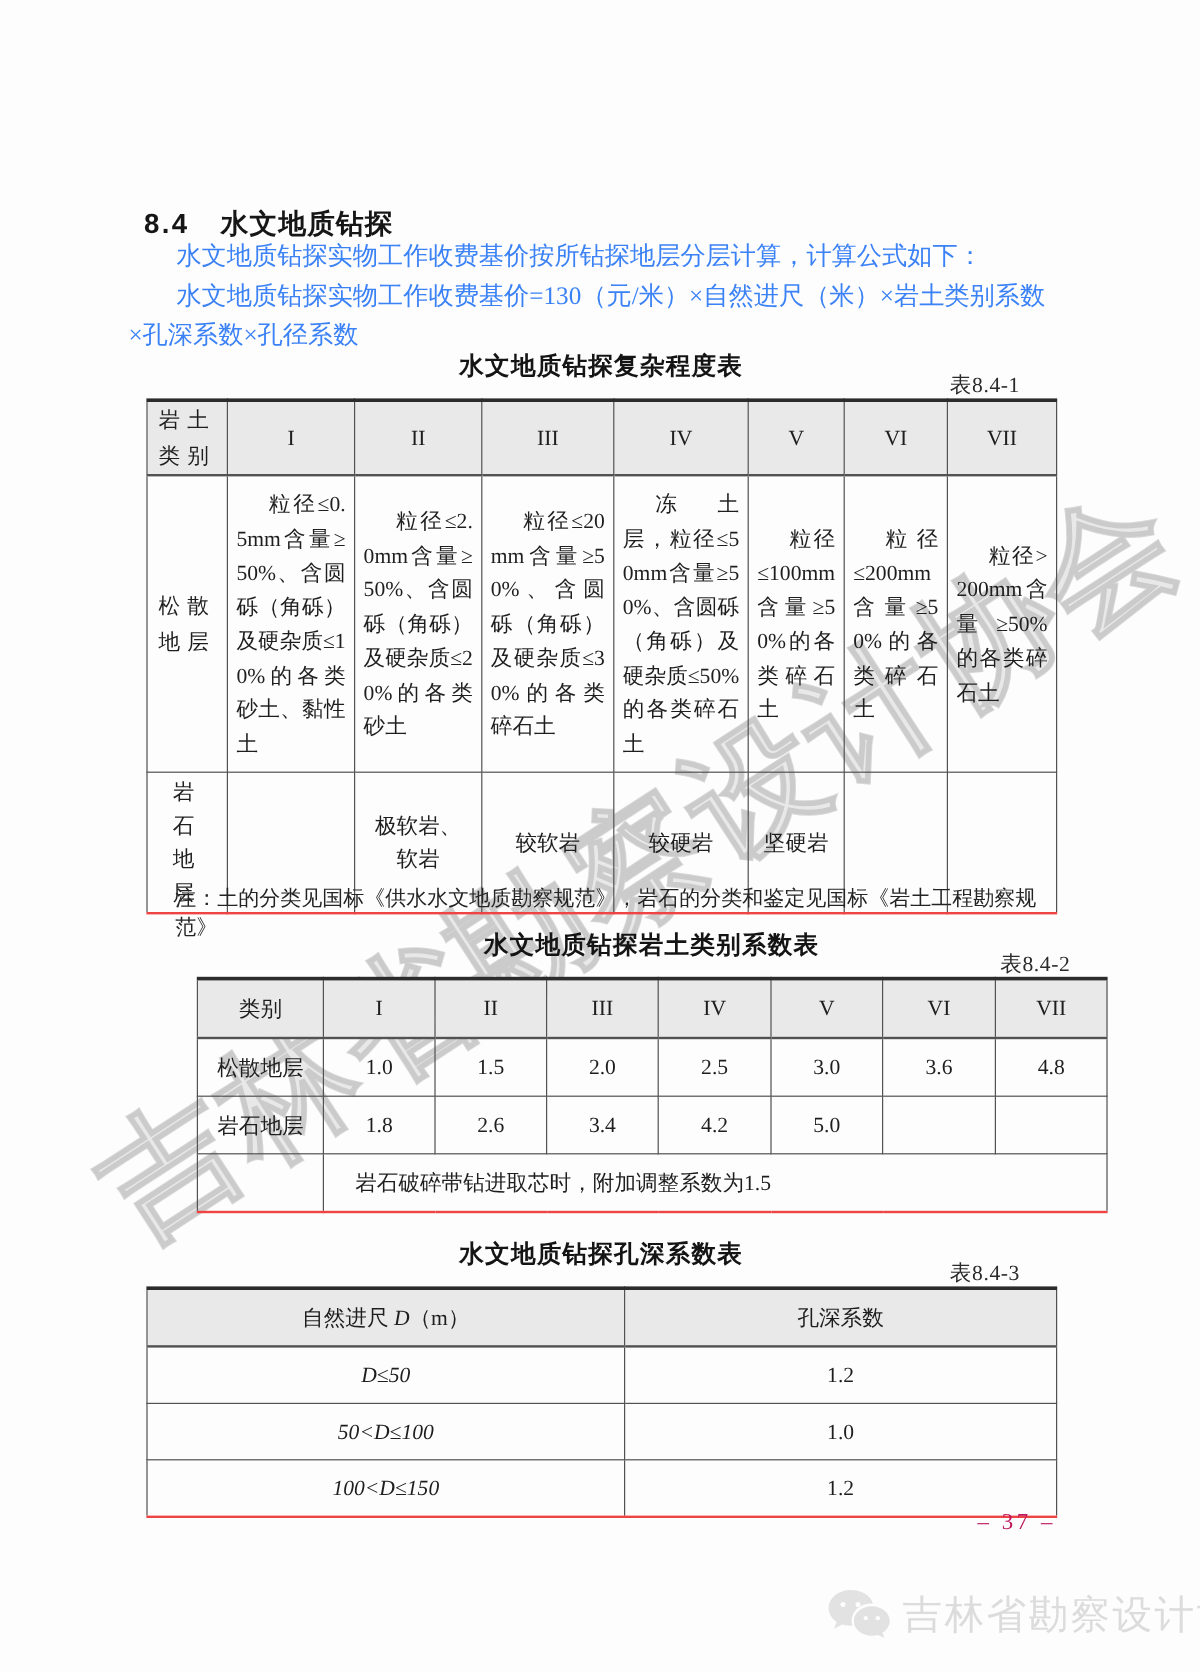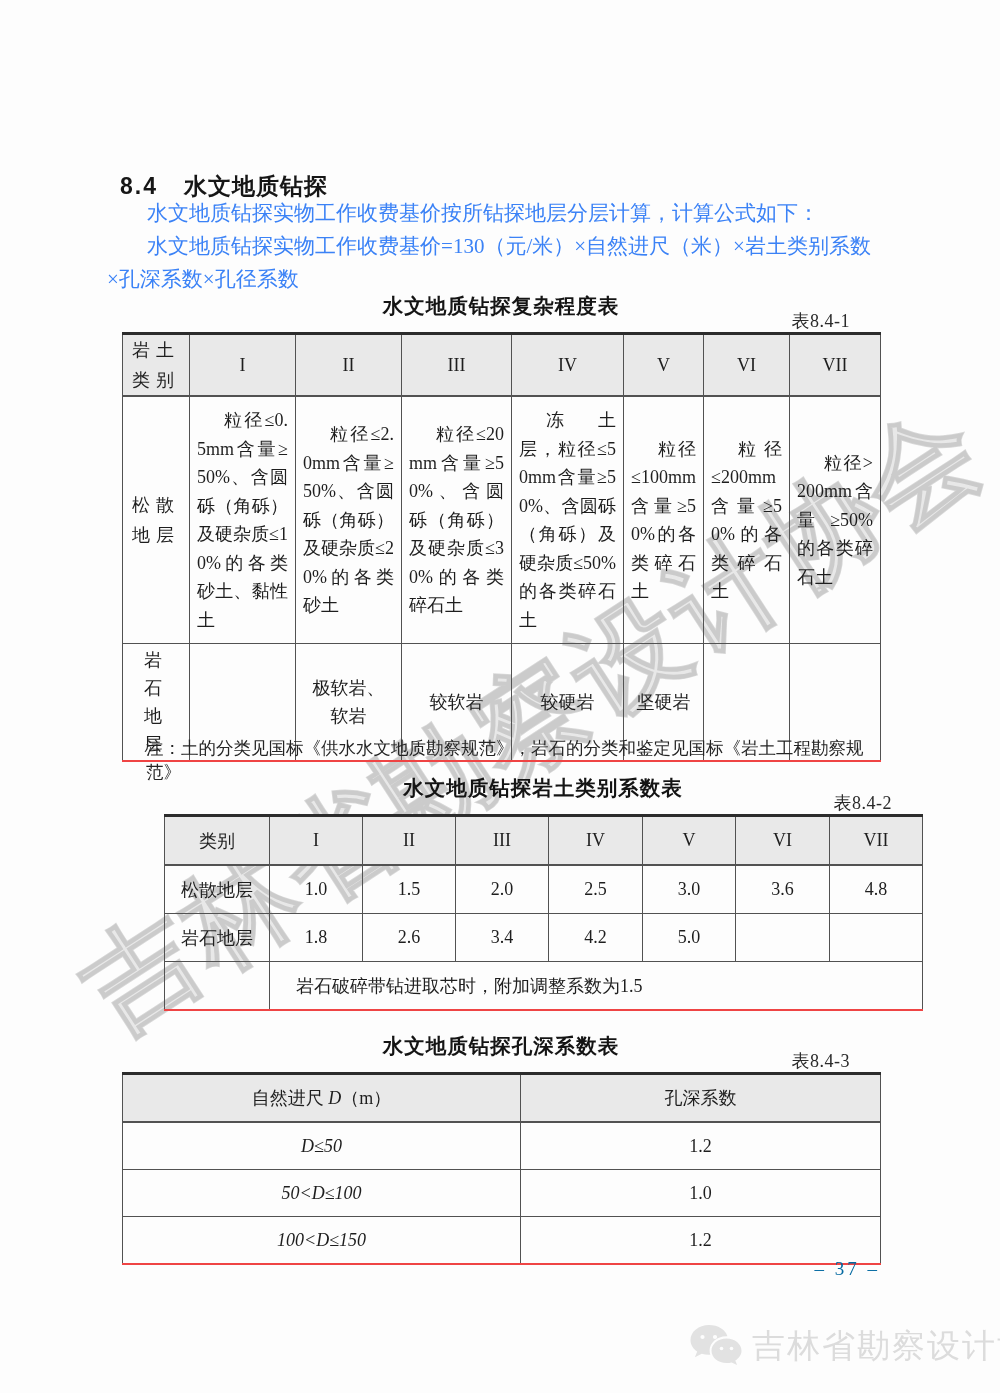--- a/index.html
+++ b/index.html
@@ -61,21 +61,21 @@
   .t2 thead th{height:43px;}
   .t2 td{height:43px;}
   .t2 .note-cell{text-align:left;padding-left:26px;height:40px;}
   
   .t3 thead th{height:42px;}
   .t3 td{height:42px;margin-left:36px;}
   .var-italic{font-style:italic;}
   
   .pagenum{
     position:absolute;top:1258px;right:120px;width:220px;text-align:right;
-    font-size:19px;color:#0369a1;letter-spacing:3px;
+    font-size:19px;color:#be185d;letter-spacing:3px;
   }
   
   .footer{
     position:absolute;left:688px;top:1322px;display:flex;align-items:center;gap:8px;
   }
   .footer-text{
     font-family:"Liberation Sans","DejaVu Sans",sans-serif;
     font-size:33px;color:#dcdcdc;letter-spacing:2px;white-space:nowrap;
   }
 </style>

